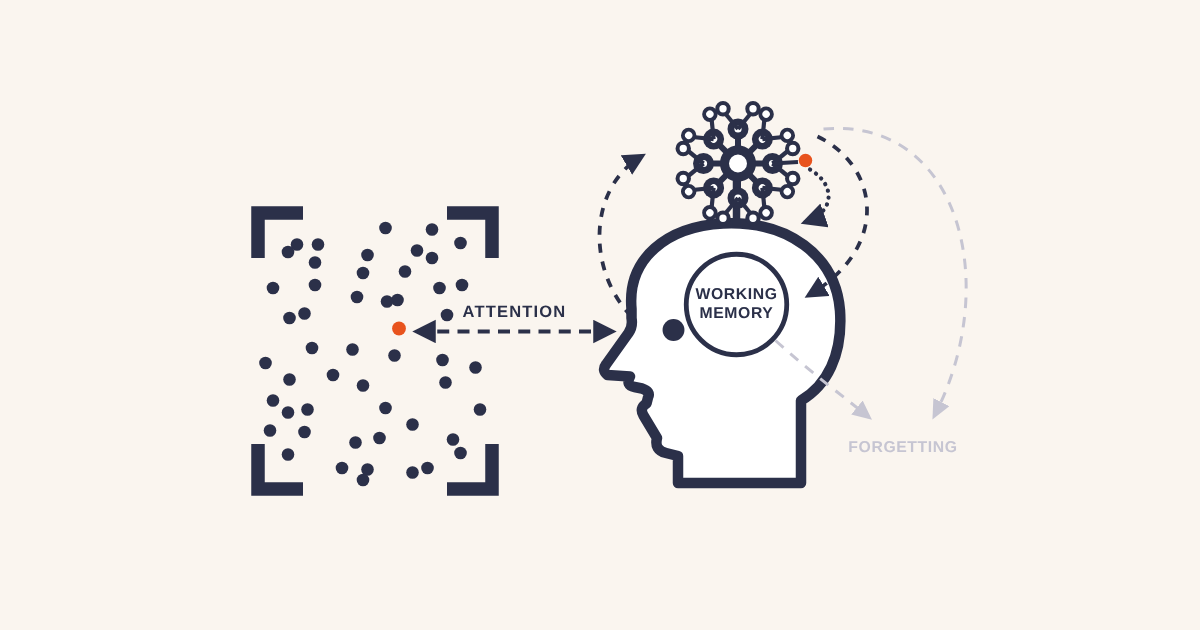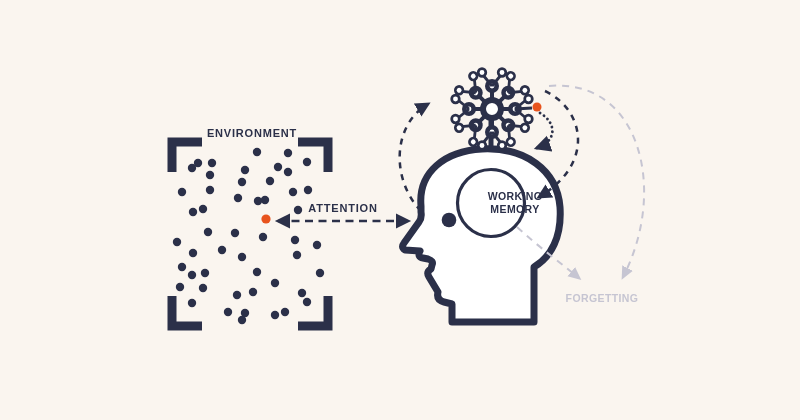--- a/index.html
+++ b/index.html
@@ -12,21 +12,21 @@
     overflow:hidden;font-family:"Liberation Sans",sans-serif;
   }
   .stage svg{position:absolute;left:0;top:0;}
   .label{
     position:absolute;font-weight:bold;color:var(--navy);
     text-align:center;letter-spacing:.8px;font-size:11px;line-height:13px;
     white-space:nowrap;
   }
   .label.small{font-size:10.5px;letter-spacing:.4px;}
   .label.grayed{color:var(--gray);}
-  .wm-label{position:absolute;left:470px;top:190px;width:90px;text-align:center;}
+  .wm-label{position:absolute;left:446px;top:190px;width:90px;text-align:center;}
   .wm-label span{display:block;font-weight:bold;color:var(--navy);font-size:10.5px;line-height:13px;letter-spacing:.4px;}
   .attribution{
     position:absolute;right:26px;top:391px;font-size:13px;letter-spacing:.2px;
     color:var(--text_gray);
   }
   .attribution .pre{font-weight:bold;color:#c2c1ce;}
   .attribution .site{font-weight:normal;color:#cdccd8;}
   
   .bracket{stroke:var(--navy);stroke-width:9;fill:none;}
   .env-dot{fill:var(--navy);}
@@ -163,21 +163,20 @@
 
     <path d="M540 113 C 557 123 557 141 537 148" class="dot-navy" marker-end="url(#mN)"></path>
 
     <path d="M549 86 C 640 78 668 190 623 277" class="dash-gray" marker-end="url(#mG)"></path>
     <path d="M517 227 C 540 248 562 264 579 278" class="dash-gray" marker-end="url(#mG)"></path>
 
     <circle cx="491" cy="203" r="33.5" class="wm-circle"></circle>
     <circle cx="449" cy="220" r="7.3" class="eye"></circle>
   </svg>
 
-  <div class="label" style="left:182px;top:127px;width:140px;">ENVIRONMENT</div>
 
   <div class="label" style="left:293px;top:202px;width:100px;">ATTENTION</div>
 
   <div class="wm-label">
     <span>WORKING</span>
     <span>MEMORY</span>
   </div>
 
   <div class="label small grayed" style="left:552px;top:292px;width:100px;">FORGETTING</div>
 

